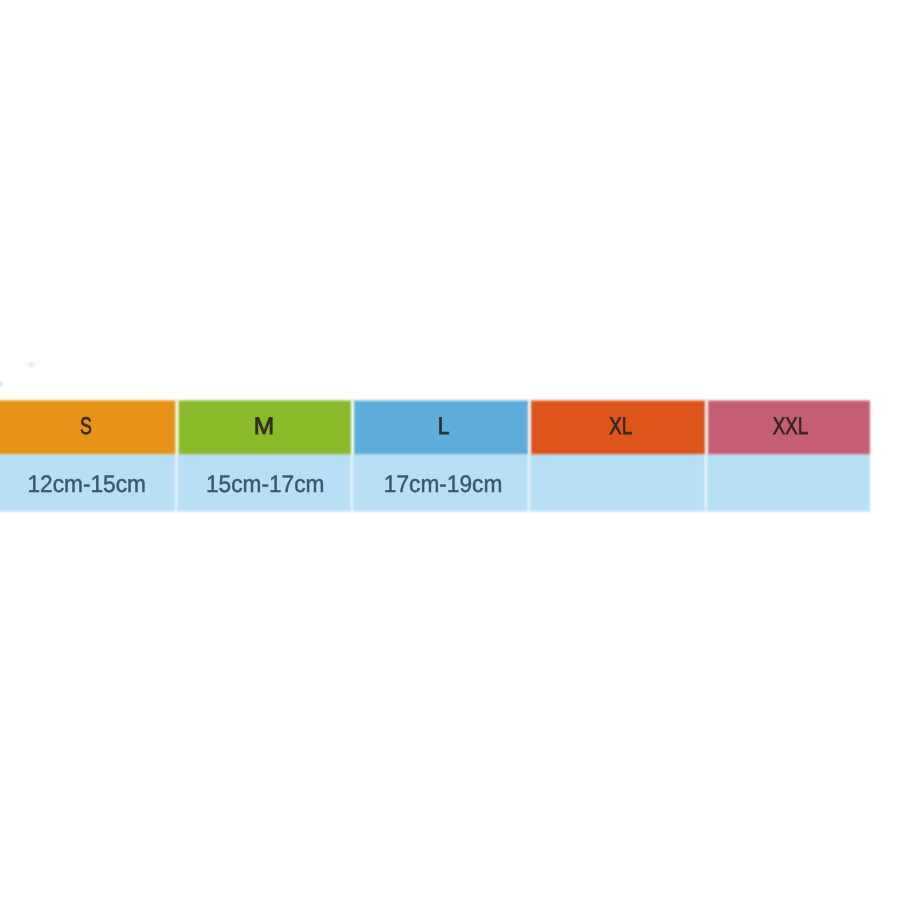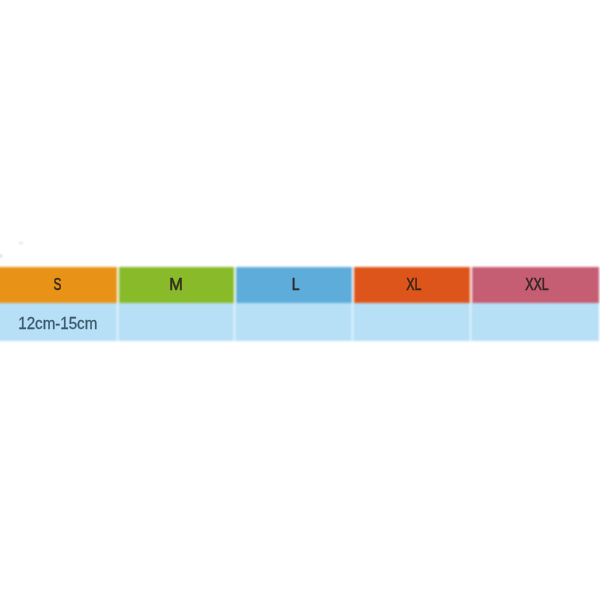--- a/index.html
+++ b/index.html
@@ -48,21 +48,21 @@
     box-sizing: border-box;
     border-left: 2px solid #ffffff;
     margin-left: -1px;
     position: relative;
   }
   .cell:first-child { border-left: none; margin-left: 0; }
   .c0 { width: 120.7px; }
   .c1 { width: 118.2px; }
   .c2 { width: 119.0px; }
   .c3 { width: 119.6px; }
-  .c4 { width: 129px; }
+  .c4 { width: 110px; }
 
   
   .text-layer .cell { background: transparent !important; border-left-color: transparent; }
 
   .header-cell {
     font-size: 16px;
     font-weight: 400;
     color: rgba(35, 28, 22, 0.92);
     -webkit-text-stroke: 0.5px rgba(35, 28, 22, 0.92);
   }
@@ -149,16 +149,22 @@
         </div>
     </div>
   </div>
 
   <div class="chart-layer text-layer val-text-layer">
     <div class="chart-row header-row spacer-row"></div>
     <div class="chart-row data-row">
       <div class="cell data-cell c0">
           <span style="color: rgb(57, 89, 109); -webkit-text-stroke-color: rgb(57, 89, 109);">12cm-15cm</span>
         </div>
+      <div class="cell data-cell c1">
+          <span style="color: rgb(57, 89, 109); -webkit-text-stroke-color: rgb(57, 89, 109);">15cm-17cm</span>
+        </div>
+      <div class="cell data-cell c2">
+          <span style="color: rgb(57, 89, 109); -webkit-text-stroke-color: rgb(57, 89, 109);">17cm-19cm</span>
+        </div>
     </div>
   </div>
 
 </div>
 
 </body></html>

